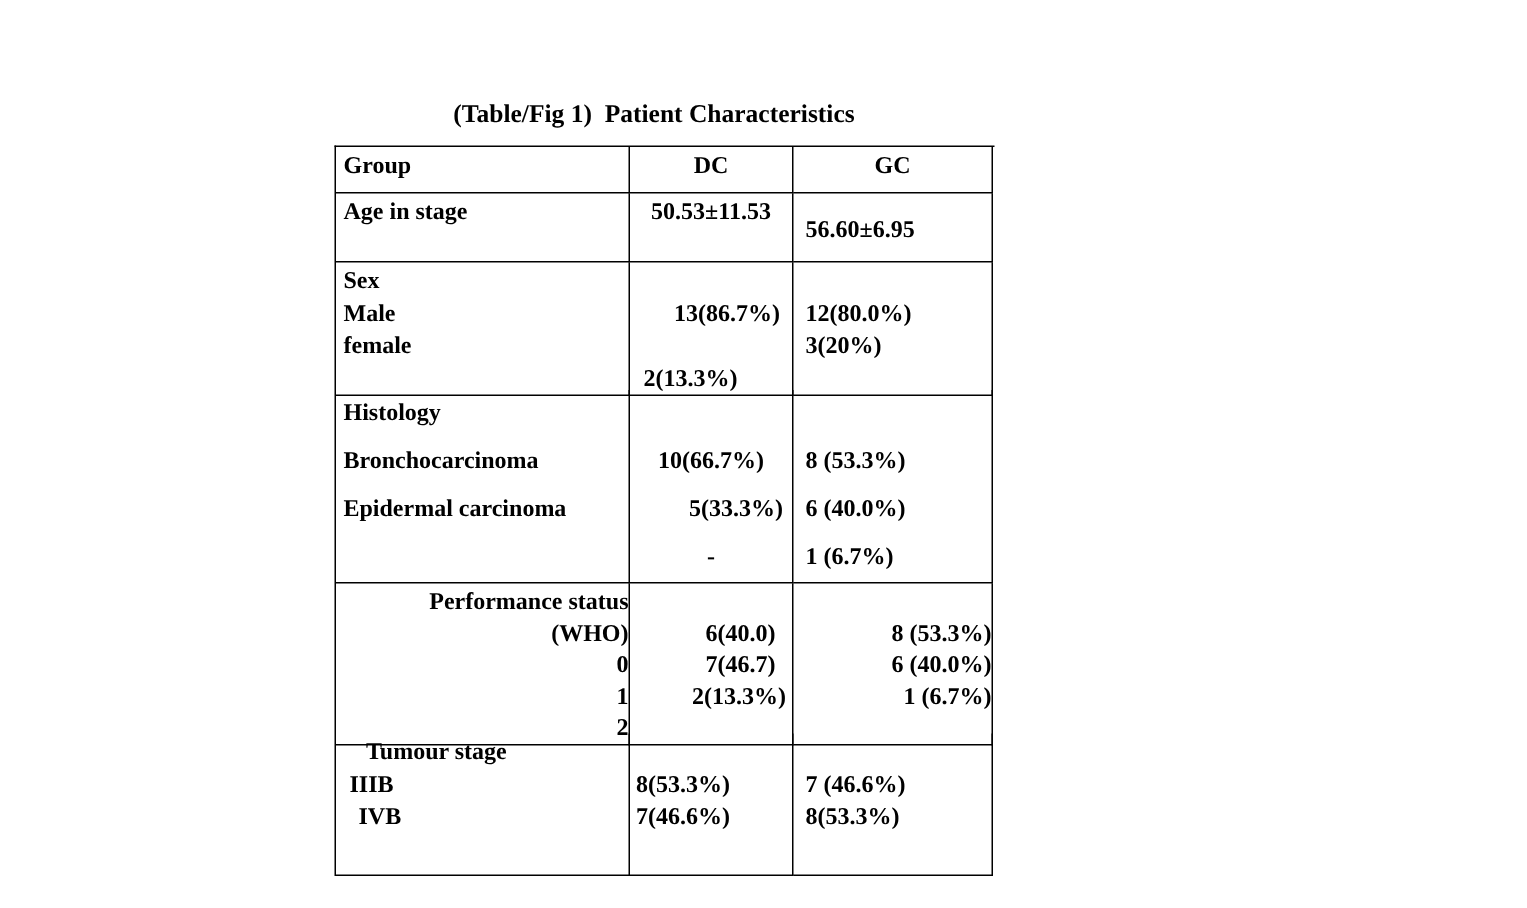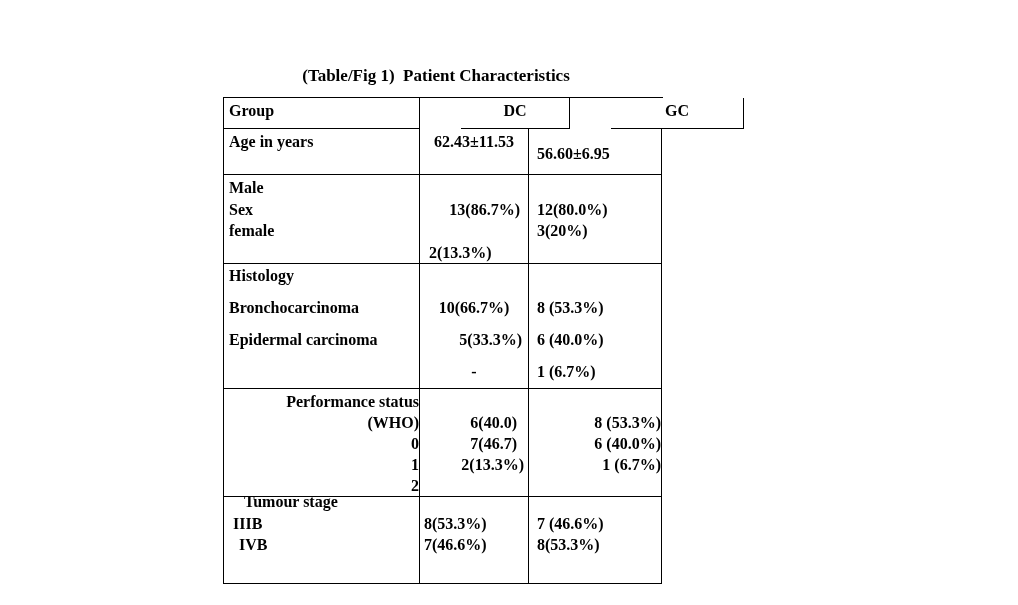--- a/index.html
+++ b/index.html
@@ -14,21 +14,21 @@
   .title {
     position:absolute; left:214px; top:50px; width:444px;
     text-align:center; font-size:17px; white-space:pre;
   }
 
   .tbl {
     position:absolute; left:223px; top:81px; width:440px;
     border-left:1px solid #000; border-top:1px solid #000;
   }
   .row { display:grid; grid-template-columns:196px 109px 133px; }
-  .r-header      { height:31px;gap:41px; }
+  .r-header      { height:31px; }
   .r-age         { height:46px; }
   .r-sex         { height:85px; }
   .r-histology   { height:129px; }
   .r-performance { height:100px; }
   .r-tumour      { height:95px; }
 
   .cell {
     border-right:1px solid #000; border-bottom:1px solid #000;
     padding-top:2px;
   }
@@ -63,34 +63,34 @@
       <div class="cell">
         <div class="ln ac">DC</div>
       </div>
       <div class="cell">
         <div class="ln ac">GC</div>
       </div>
     </div>
 
     <div class="row r-age">
       <div class="cell">
-        <div class="ln pl5">Age in years</div>
+        <div class="ln pl5">Age in stage</div>
       </div>
       <div class="cell">
-        <div class="ln ac">62.43±11.53</div>
+        <div class="ln ac">50.53±11.53</div>
       </div>
       <div class="cell">
         <div class="ln pl8 mt12">56.60±6.95</div>
       </div>
     </div>
 
     <div class="row r-sex">
       <div class="cell">
+        <div class="ln pl5">Sex</div>
         <div class="ln pl5">Male</div>
-        <div class="ln pl5">Sex</div>
         <div class="ln pl5">female</div>
       </div>
       <div class="cell">
         <div class="ln"></div>
         <div class="ln ar pr8">13(86.7%)</div>
         <div class="ln"></div>
         <div class="ln pl9">2(13.3%)</div>
       </div>
       <div class="cell">
         <div class="ln"></div>

